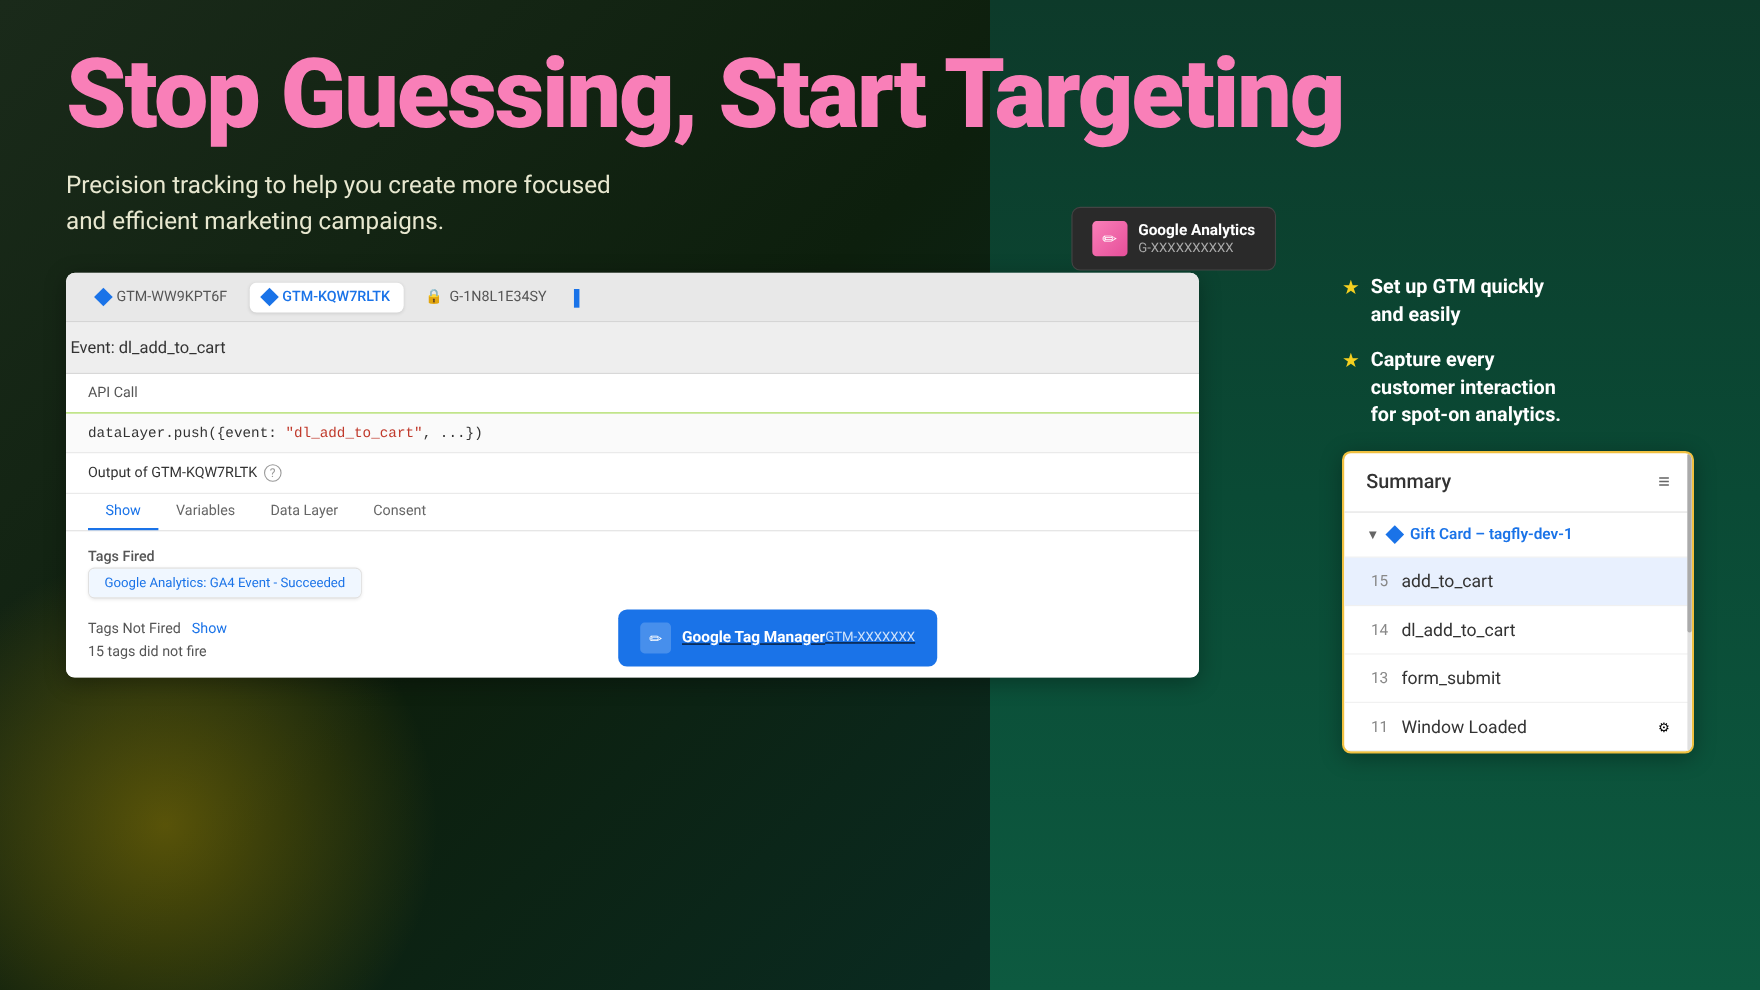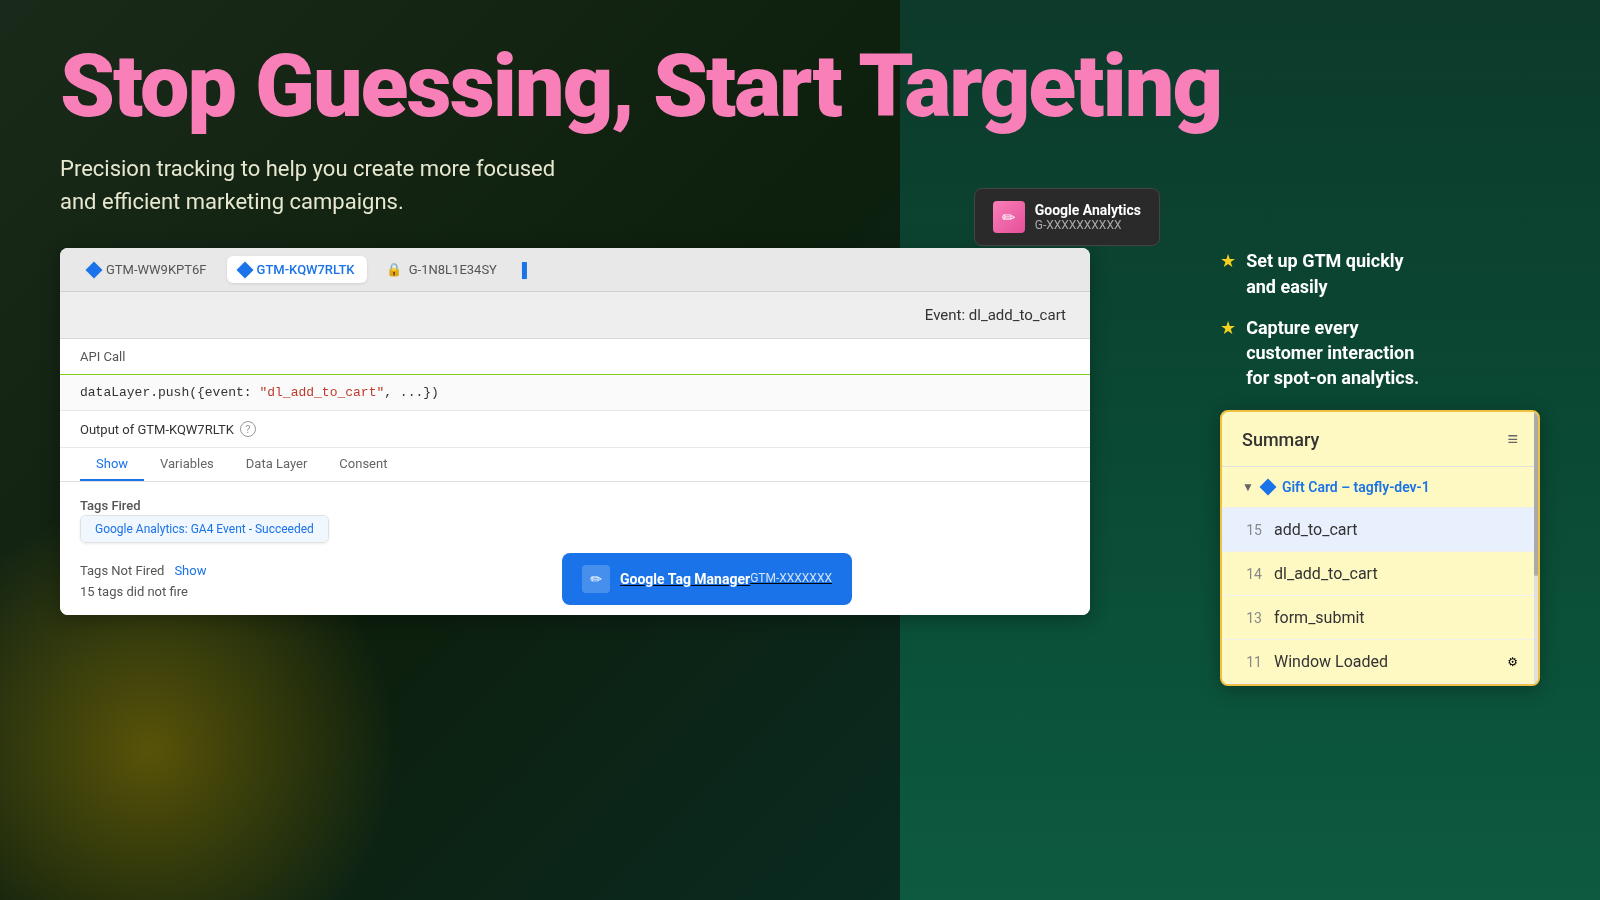--- a/index.html
+++ b/index.html
@@ -187,25 +187,24 @@
     }
 
     .tab-chart {
       font-size: 14px;
       color: #1a73e8;
     }
 
     
     .event-header {
       background: #eeeeee;
-      padding: 14px 24px;
+      padding: 14px 4px;
       font-size: 15px;
       color: #333;
       border-bottom: 1px solid #d8d8d8;
-      text-align: right;
     }
 
     
     .inner-panel {
       background: white;
       margin: 0;
     }
 
     .api-call-row {
       padding: 10px 20px;
@@ -407,21 +406,21 @@
 
     .feature-text {
       font-size: 18px;
       font-weight: 700;
       color: white;
       line-height: 1.4;
     }
 
     
     .summary-panel {
-      background: #fef9c3;
+      background: #ffffff;
       border-radius: 8px;
       border: 2px solid #f0c040;
       overflow: hidden;
       box-shadow: 0 4px 20px rgba(0,0,0,0.3);
     }
 
     .summary-header {
       display: flex;
       align-items: center;
       justify-content: space-between;

